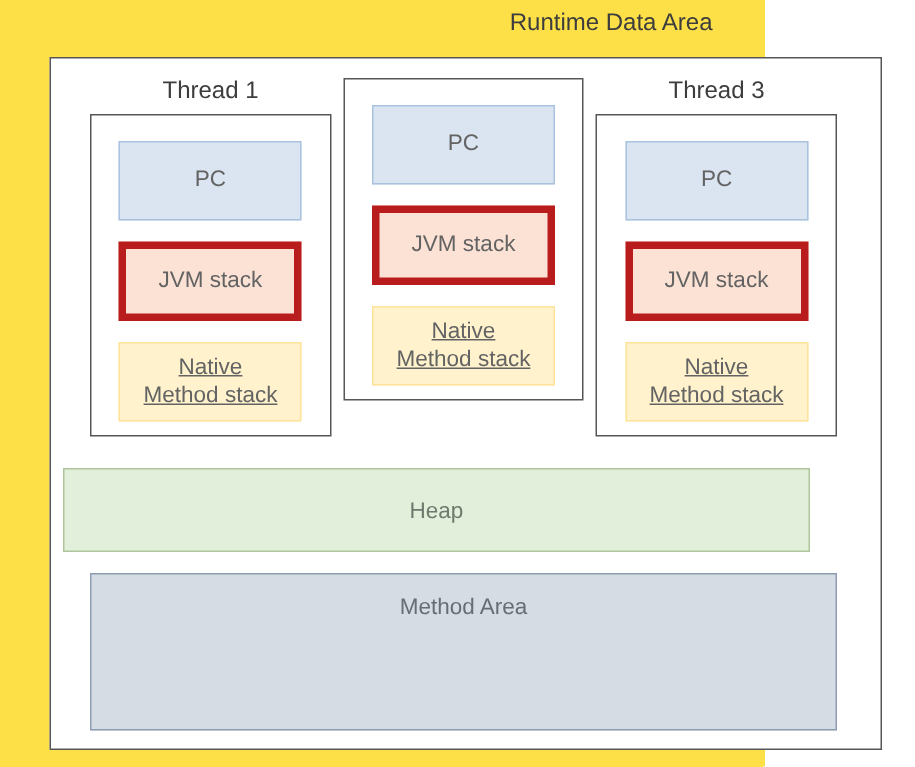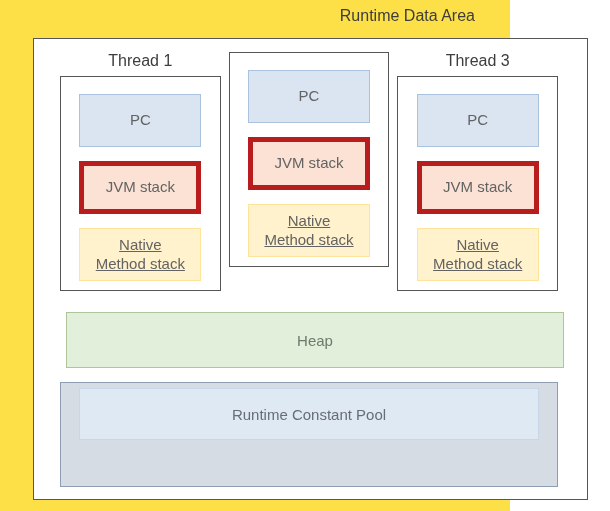--- a/index.html
+++ b/index.html
@@ -37,21 +37,21 @@
     width: 122px; height: 53px;
     display: flex; align-items: center; justify-content: center;
     font-size: 15px; color: #636363; text-align: center;
     line-height: 1.22; white-space: pre-line;
   }
   .cell.pc     { background: #dbe5f1; border: 1px solid #a9c3de; }
   .cell.jvm    { background: #fbe2d5; border: 5px solid #b91c1c; }
   .cell.native { background: #fff2cc; border: 1px solid #fee49a; text-decoration: underline; }
 
   .heap-box {
-    position: absolute; left: 32px; top: 273px;
+    position: absolute; left: 8px; top: 273px;
     width: 498px; height: 56px;
     background: #e2efda; border: 1px solid #afc69c;
     display: flex; align-items: center; justify-content: center;
     font-size: 15px; color: #6e7a6e;
   }
 
   .method-area-box {
     position: absolute; left: 26px; top: 343px;
     width: 498px; height: 105px;
     background: #d6dce4; border: 1px solid #8e9db2;
@@ -125,19 +125,17 @@
         </div>
       </div>
 
     </div>
 
     <div class="heap-box">
       <span>Heap</span>
     </div>
 
     <div class="method-area-box">
-      <div class="rcp-box">
-        <span>Runtime Constant Pool</span>
-      </div>
+      <div class="method-area-label">Method Area</div>
     </div>
 
   </div>
 </div>
 
 </body></html>

